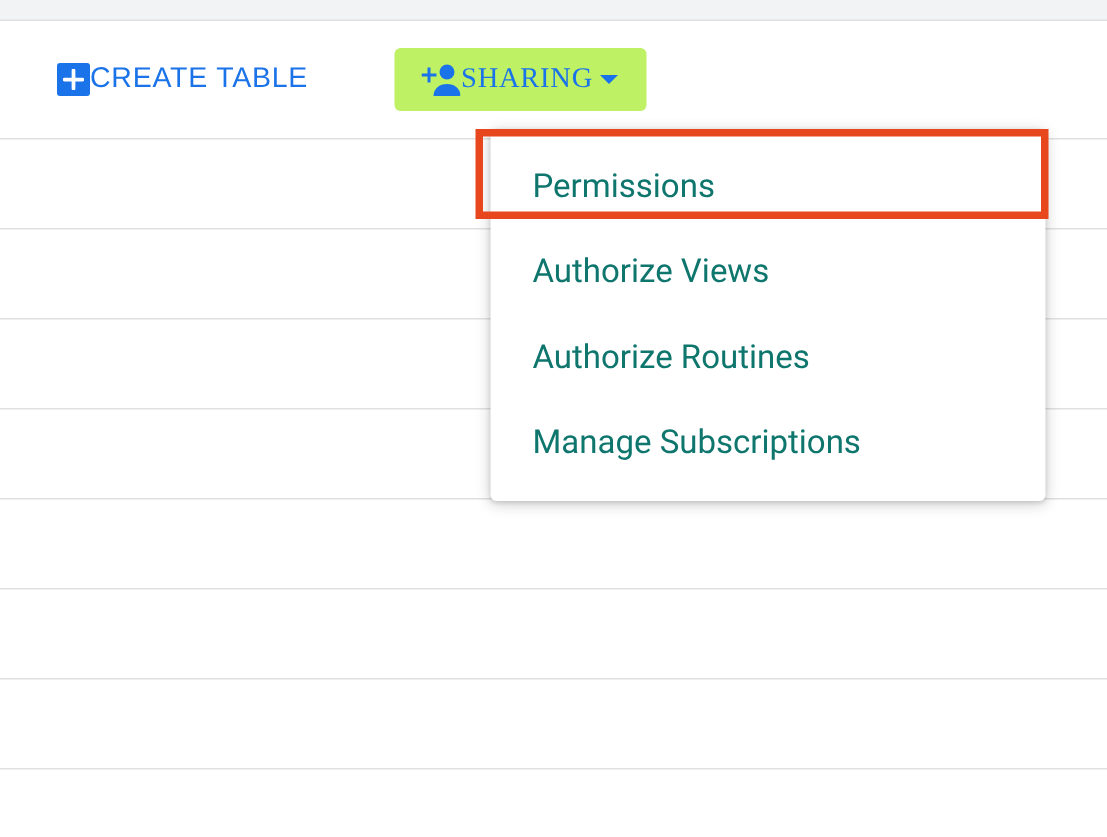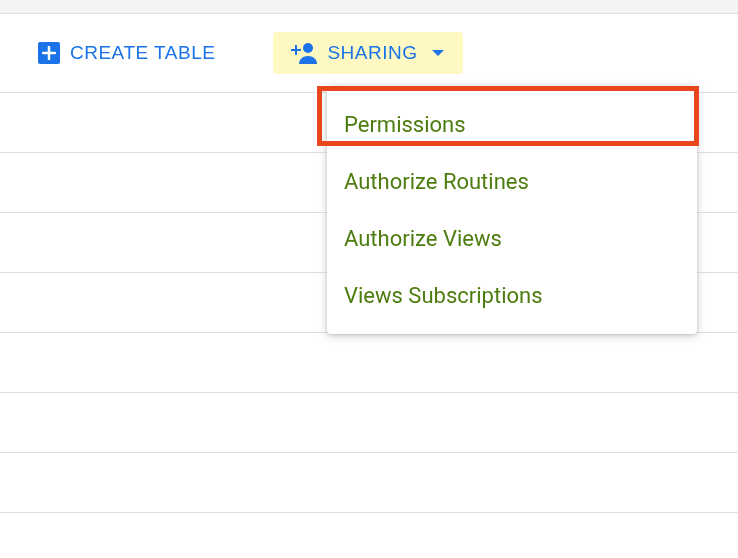--- a/index.html
+++ b/index.html
@@ -27,34 +27,34 @@
       display: flex;
       align-items: center;
       padding: 18px 20px;
       gap: 0;
       background: #ffffff;
     }
     
     .toolbar-button {
       display: inline-flex;
       align-items: center;
-      gap: 10px;
       padding: 10px 18px;
       background: transparent;
       border: none;
       color: #1a73e8;
       font-size: 19px;
       font-weight: 500;
       letter-spacing: 0.5px;
       cursor: pointer;
       border-radius: 4px;
     }
     
     .toolbar-button.active {
-      background: #fef9c3;
+      background: #bef264;
+      font-family: Liberation Serif, serif;
     }
     
     .toolbar-spacer-1 {
       width: 40px;
     }
     
     .toolbar-spacer-2 {
       width: 30px;
     }
     
@@ -99,23 +99,23 @@
       left: 327px;
       width: 370px;
       background: #ffffff;
       box-shadow: 0 2px 10px rgba(0,0,0,0.2), 0 1px 3px rgba(0,0,0,0.12);
       border-radius: 4px;
       padding: 10px 0;
       z-index: 10;
     }
     
     .menu-item {
-      padding: 16px 17px;
+      padding: 16px 28px;
       font-size: 22px;
-      color: #4d7c0f;
+      color: #0f766e;
       cursor: pointer;
       font-weight: 400;
     }
     
     .highlight-box {
       position: absolute;
       top: 86px;
       left: 317px;
       width: 382px;
       height: 60px;
@@ -176,23 +176,23 @@
   <div class="row-line"></div>
   <div class="row-line"></div>
   <div class="row-line"></div>
 </div>
 
 <div class="dropdown-menu">
   <div class="menu-item">
     <span>Permissions</span>
   </div>
   <div class="menu-item">
+    <span>Authorize Views</span>
+  </div>
+  <div class="menu-item">
     <span>Authorize Routines</span>
   </div>
   <div class="menu-item">
-    <span>Authorize Views</span>
-  </div>
-  <div class="menu-item">
-    <span>Views Subscriptions</span>
+    <span>Manage Subscriptions</span>
   </div>
 </div>
 
 <div class="highlight-box"></div>
 
 </body></html>

